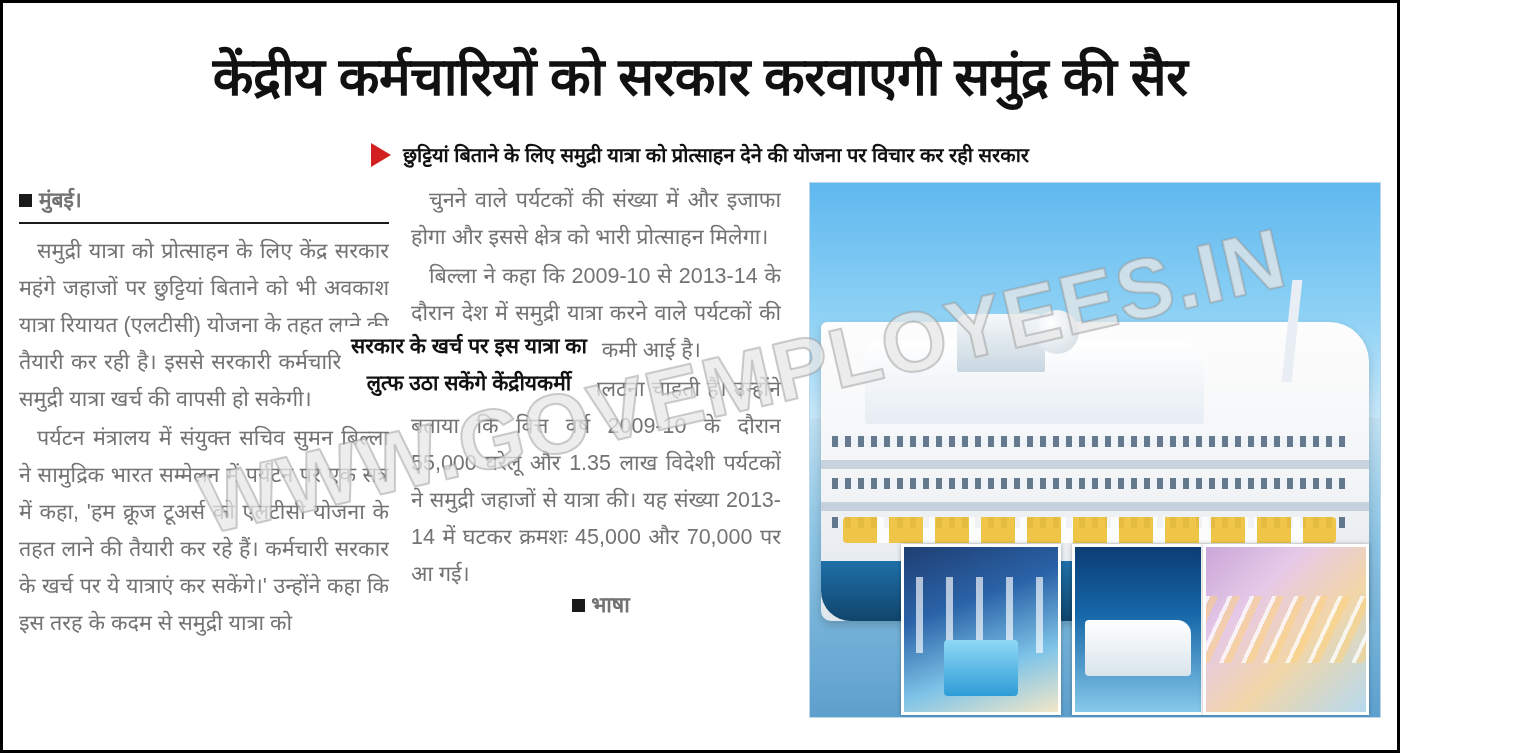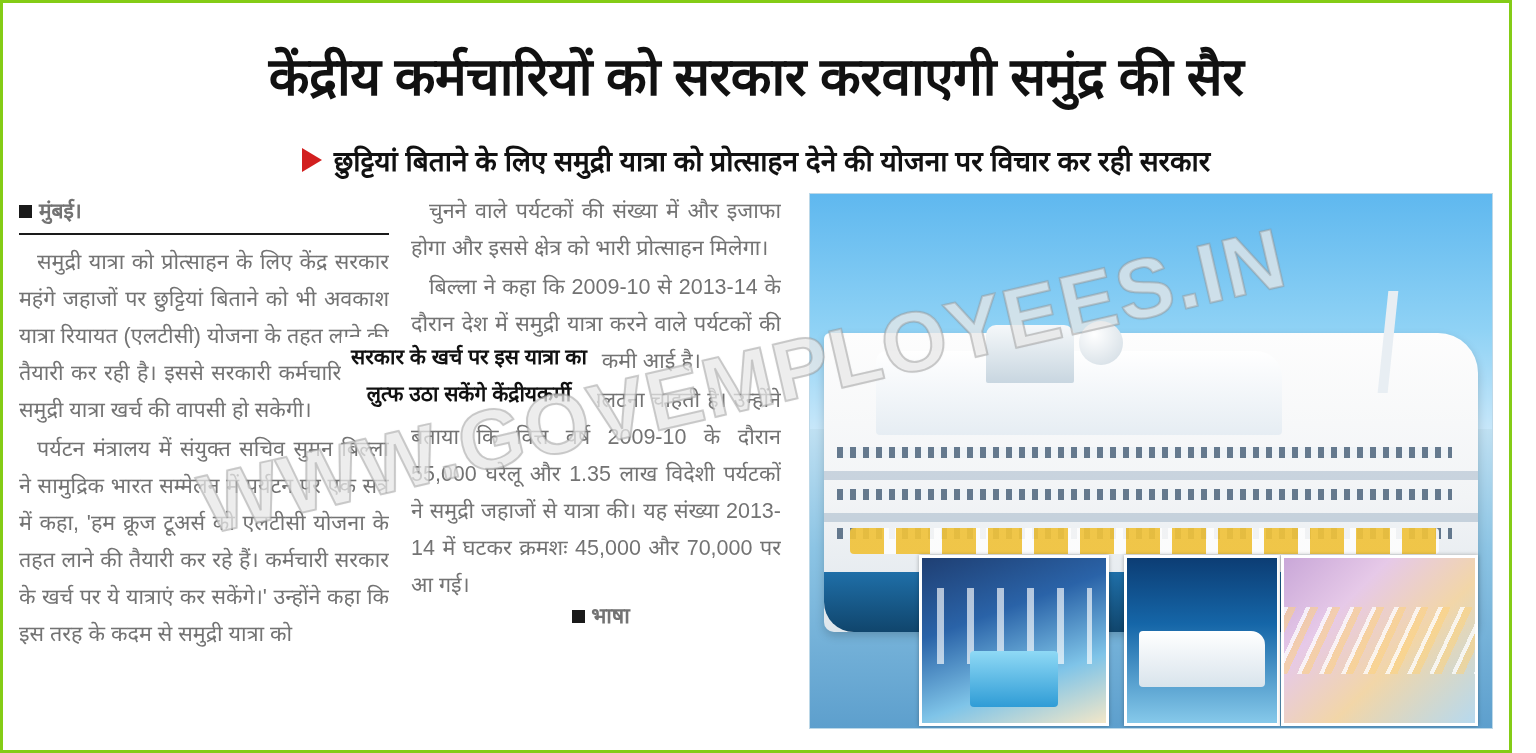--- a/index.html
+++ b/index.html
@@ -2,25 +2,25 @@
 <html><head>
 <meta charset="utf-8">
 <style>
   html, body {
     margin: 0;
     padding: 0;
     background: #ffffff;
   }
   .page {
     position: relative;
-    width: 1512px;
+    width: 1400px;
     height: 753px;
     background: #ffffff;
     box-sizing: border-box;
-    border: 3px solid #84cc16;
+    border: 3px solid #000000;
     overflow: hidden;
     font-family: "Liberation Serif", "DejaVu Serif", serif;
   }
   .inner {
     position: absolute;
     left: 0; top: 0; right: 0; bottom: 0;
     padding: 8px 16px 4px 16px;
     box-sizing: border-box;
   }
 
@@ -46,21 +46,21 @@
   .tri-marker {
     width: 0; height: 0;
     border-left: 20px solid #d21f1f;
     border-top: 12px solid transparent;
     border-bottom: 12px solid transparent;
     flex: 0 0 auto;
   }
   .subhead {
     font-family: "Liberation Sans", "DejaVu Sans", sans-serif;
     font-weight: bold;
-    font-size: 28px;
+    font-size: 20px;
     color: #111111;
     white-space: nowrap;
   }
 
   
   .body-area {
     position: relative;
     margin-top: 14px;
     display: flex;
     gap: 22px;

